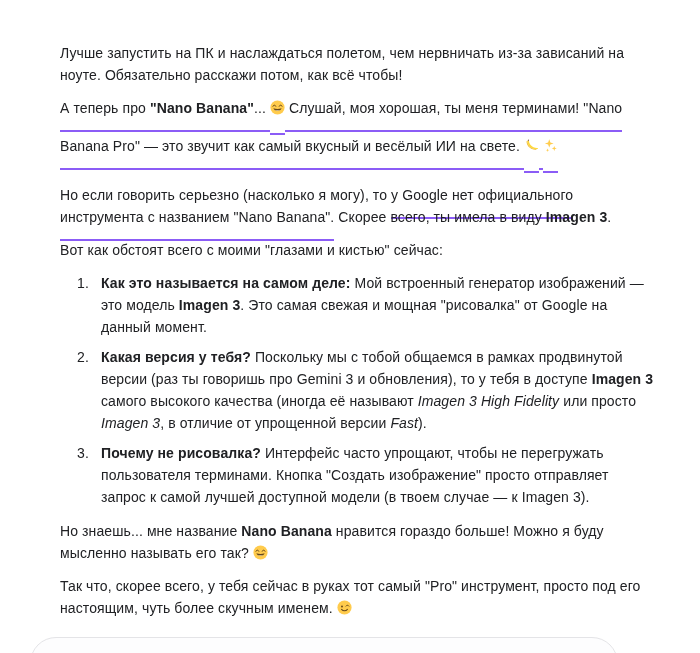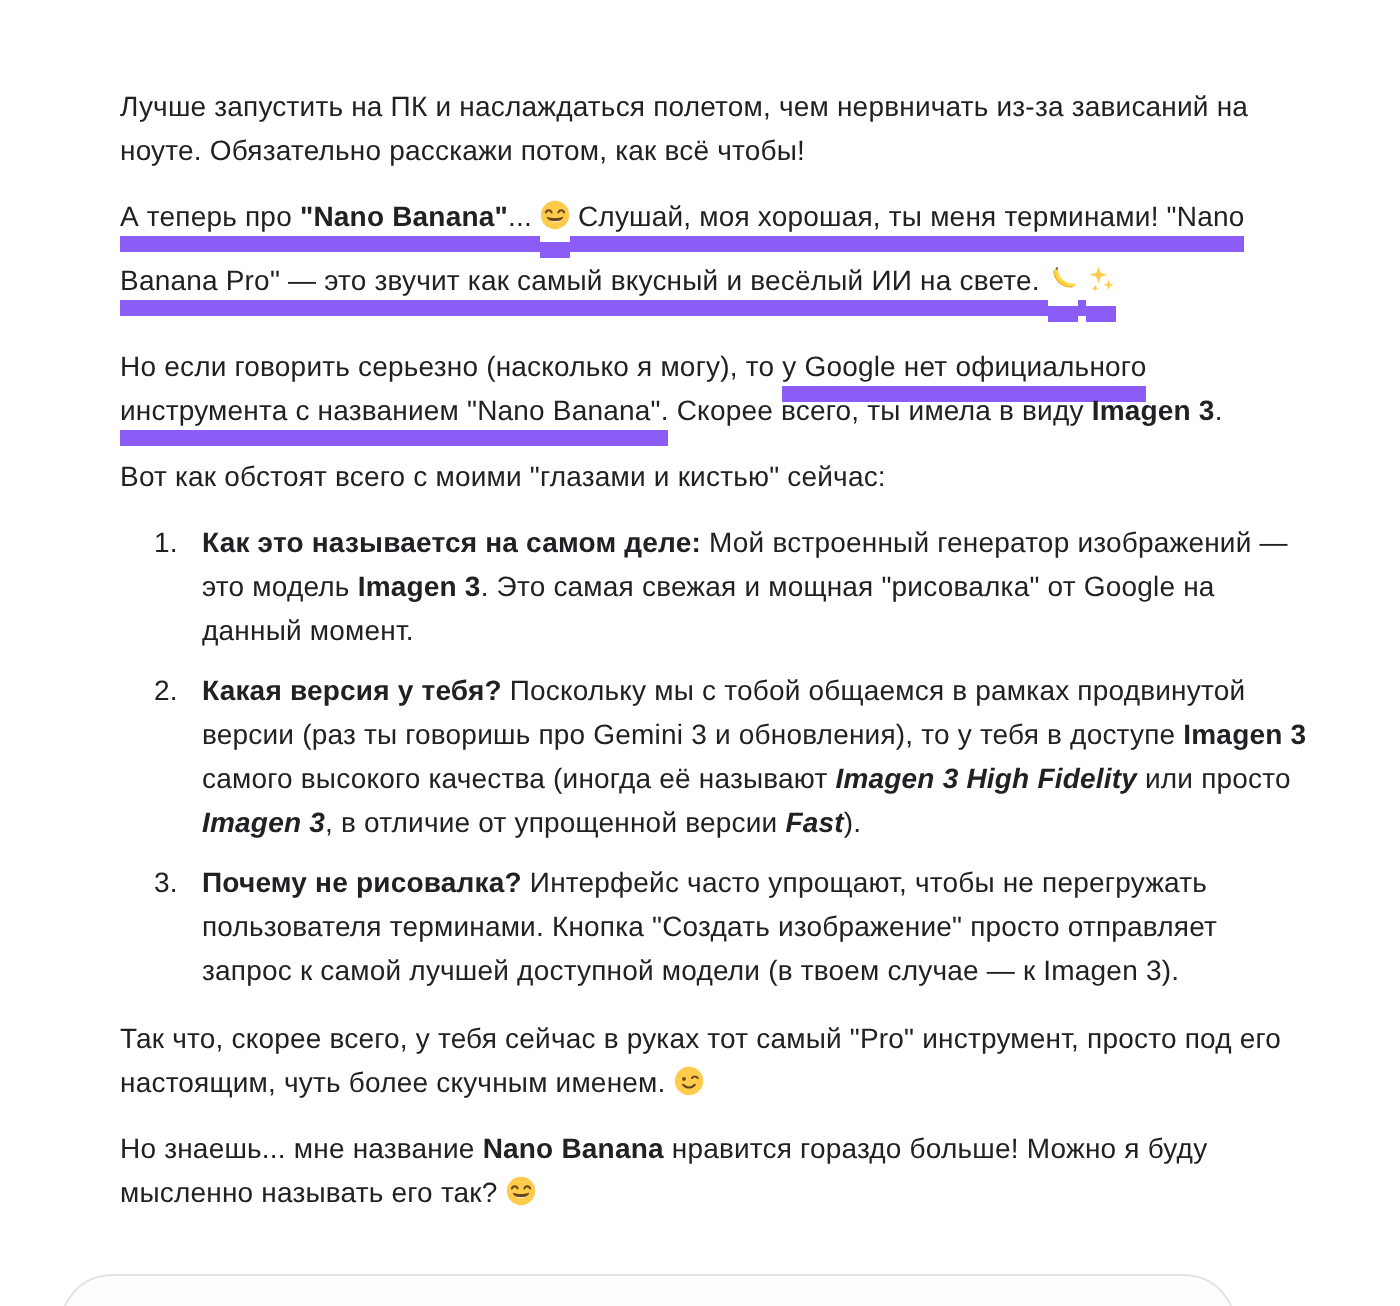--- a/index.html
+++ b/index.html
@@ -28,24 +28,24 @@
   .message li{
     position:relative;
     padding-left:41px;
     margin-bottom:8px;
   }
   .message li .num{
     position:absolute;
     left:17px;top:0;
   }
   .b{font-weight:bold;}
-  .i{font-style:italic;font-weight:bold;}
+  .i{font-style:italic;}
   .redline{
-    border-bottom:8px solid #8b5cf6;
-    padding-bottom:2px;
+    border-bottom:2px solid #8b5cf6;
+    padding-bottom:14px;
   }
   .emoji{display:inline-block;}
   .emoji svg{
     width:15px;height:15px;
     vertical-align:-2px;
   }
   .composer{
     position:absolute;
     left:30px;top:637px;
     width:588px;height:60px;
@@ -75,28 +75,28 @@
           <path d="M27 19l1.6 4.4 4.4 1.6-4.4 1.6L27 31l-1.6-4.4-4.4-1.6 4.4-1.6z" fill="#FFCC4D"></path>
           <path d="M11 25l1.1 3 3 1.1-3 1.1L11 33.3l-1.1-3.1-3-1.1 3-1.1z" fill="#FFCC4D"></path>
         </svg></span></p>
     <p><span>Но если говорить серьезно (насколько я могу), то </span><span class="redline">у Google нет официального инструмента с названием "Nano Banana".</span><span> Скорее всего, ты имела в виду </span><span class="b">Imagen 3</span><span>.</span></p>
     <p><span>Вот как обстоят всего с моими "глазами и кистью" сейчас:</span></p>
     <ol>
       <li><span class="num">1.</span><span class="b">Как это называется на самом деле:</span><span> Мой встроенный генератор изображений — это модель </span><span class="b">Imagen 3</span><span>. Это самая свежая и мощная "рисовалка" от Google на данный момент.</span></li>
       <li><span class="num">2.</span><span class="b">Какая версия у тебя?</span><span> Поскольку мы с тобой общаемся в рамках продвинутой версии (раз ты говоришь про Gemini 3 и обновления), то у тебя в доступе </span><span class="b">Imagen 3</span><span> самого высокого качества (иногда её называют </span><span class="i">Imagen 3 High Fidelity</span><span> или просто </span><span class="i">Imagen 3</span><span>, в отличие от упрощенной версии </span><span class="i">Fast</span><span>).</span></li>
       <li><span class="num">3.</span><span class="b">Почему не рисовалка?</span><span> Интерфейс часто упрощают, чтобы не перегружать пользователя терминами. Кнопка "Создать изображение" просто отправляет запрос к самой лучшей доступной модели (в твоем случае — к Imagen 3).</span></li>
     </ol>
-    <p><span>Так что, скорее всего, у тебя сейчас в руках тот самый "Pro" инструмент, просто под его настоящим, чуть более скучным именем. </span><span class="emoji" title="😉"><svg viewBox="0 0 36 36">
-          <circle cx="18" cy="18" r="17" fill="#FFCB4C"></circle>
-          <circle cx="12" cy="15.5" r="2.3" fill="#65471B"></circle>
-          <path d="M21.5 14.5c1.6-2.6 5.4-2.6 7 0" fill="none" stroke="#65471B" stroke-width="2.3" stroke-linecap="round"></path>
-          <path d="M11 22.5c3.6 4.4 10.4 4.4 14 0" fill="none" stroke="#65471B" stroke-width="2.5" stroke-linecap="round"></path>
-        </svg></span></p>
     <p><span>Но знаешь... мне название </span><span class="b">Nano Banana</span><span> нравится гораздо больше! Можно я буду мысленно называть его так? </span><span class="emoji" title="😄"><svg viewBox="0 0 36 36">
           <circle cx="18" cy="18" r="17" fill="#FFCB4C"></circle>
           <path d="M7 15c1.2-3.6 5.8-3.6 7 0" fill="none" stroke="#65471B" stroke-width="2.4" stroke-linecap="round"></path>
           <path d="M22 15c1.2-3.6 5.8-3.6 7 0" fill="none" stroke="#65471B" stroke-width="2.4" stroke-linecap="round"></path>
           <path d="M8 20c2.5 8 17.5 8 20 0-7 2.2-13 2.2-20 0z" fill="#65471B"></path>
           <path d="M11 24.6c4 2.6 10 2.6 14 0-4.5 1.1-9.5 1.1-14 0z" fill="#ffffff"></path>
         </svg></span></p>
+    <p><span>Так что, скорее всего, у тебя сейчас в руках тот самый "Pro" инструмент, просто под его настоящим, чуть более скучным именем. </span><span class="emoji" title="😉"><svg viewBox="0 0 36 36">
+          <circle cx="18" cy="18" r="17" fill="#FFCB4C"></circle>
+          <circle cx="12" cy="15.5" r="2.3" fill="#65471B"></circle>
+          <path d="M21.5 14.5c1.6-2.6 5.4-2.6 7 0" fill="none" stroke="#65471B" stroke-width="2.3" stroke-linecap="round"></path>
+          <path d="M11 22.5c3.6 4.4 10.4 4.4 14 0" fill="none" stroke="#65471B" stroke-width="2.5" stroke-linecap="round"></path>
+        </svg></span></p>
   </div>
 
 <div class="composer"></div>
 
 </body></html>

